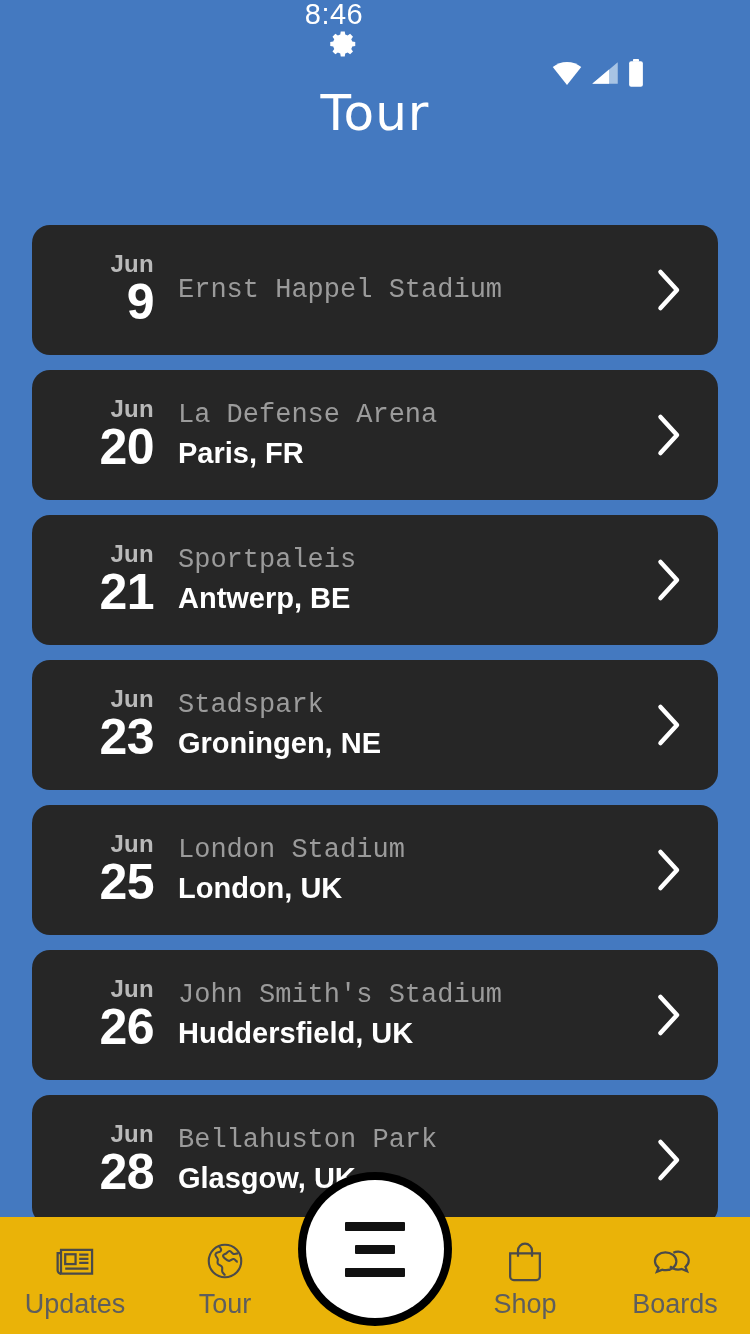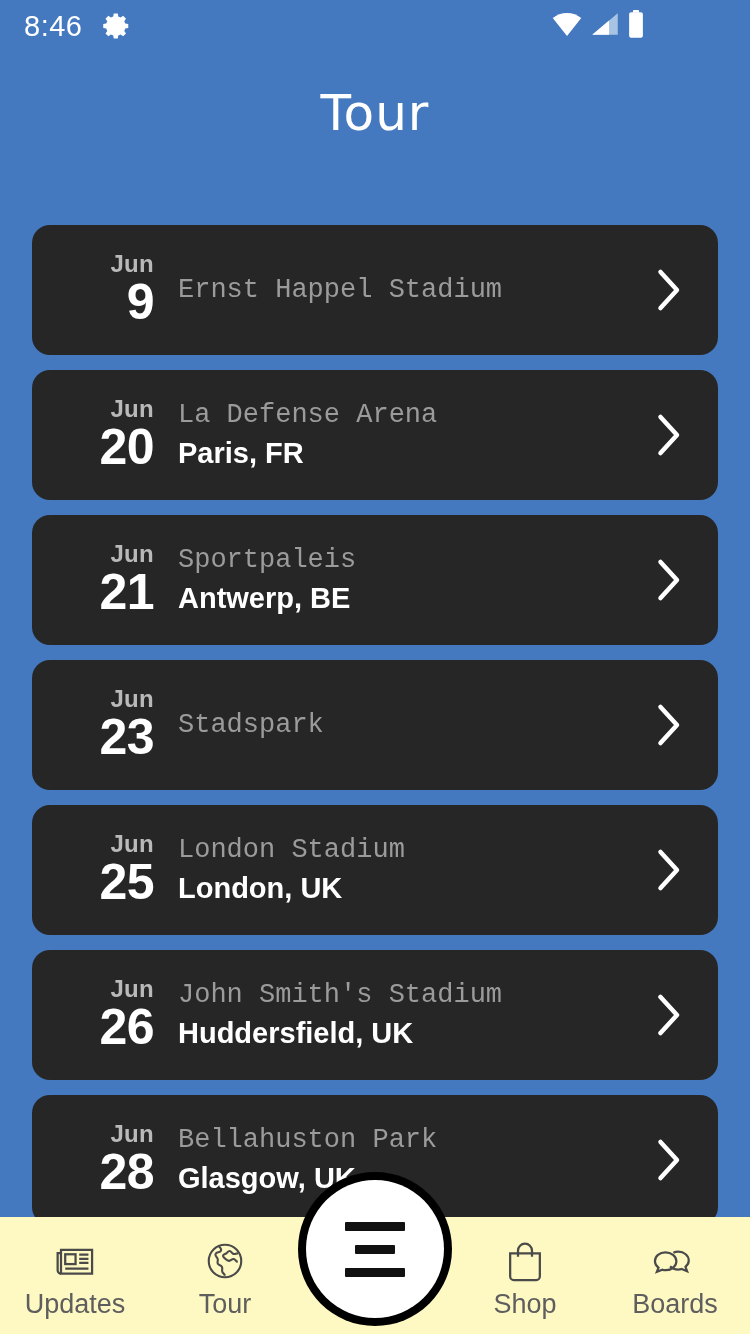--- a/index.html
+++ b/index.html
@@ -9,20 +9,21 @@
     font-family:"Liberation Sans", sans-serif;
     overflow:hidden;
     position:relative;
   }
 
   
   .statusbar{
     position:absolute; top:0; left:0; width:666px; height:52px;
     display:flex; align-items:center; padding:0 22px 0 24px;
     color:#ffffff;
+    flex-direction:column;
   }
   .sb-time{ font-size:29px; font-weight:400; letter-spacing:.5px; line-height:1; }
   .sb-gear{ margin-left:20px; display:flex; align-items:center; }
   .sb-right{ margin-left:auto; display:flex; align-items:center; gap:9px; }
 
   
   .page-title{
     position:absolute; top:86px; left:0; width:750px;
     text-align:center; color:#ffffff;
     font-size:50px; font-weight:400;
@@ -69,21 +70,21 @@
   }
   .city{
     font-size:29px; font-weight:700; color:#ffffff;
     line-height:1.35; white-space:nowrap; overflow:hidden;
   }
   .chev{ flex:0 0 48px; display:flex; align-items:center; justify-content:center; }
 
   
   .bottomnav{
     position:absolute; left:0; bottom:0; width:750px; height:117px;
-    background:#fef9c3;
+    background:#eab308;
     display:flex; align-items:flex-start;
     z-index:5;
   }
   .navitem{
     flex:1 1 0; height:117px;
     display:flex; flex-direction:column; align-items:center;
     justify-content:center; gap:8px;
     padding-top:6px;
   }
   .navitem.spacer{ visibility:hidden; }
@@ -192,20 +193,21 @@
     </div>
   </div>
 
   <div class="card">
     <div class="date-col">
       <div class="date-month">Jun</div>
       <div class="date-day">23</div>
     </div>
     <div class="info-col">
       <div class="venue">Stadspark</div>
+      <div class="city">Groningen, NE</div>
     </div>
     <div class="chev">
       <svg width="34" height="48" viewBox="0 0 20 32" fill="none" stroke="#ffffff" stroke-width="3" stroke-linecap="round" stroke-linejoin="round">
           <path d="M5 4l11 12L5 28"></path>
         </svg>
     </div>
   </div>
 
   <div class="card">
     <div class="date-col">

